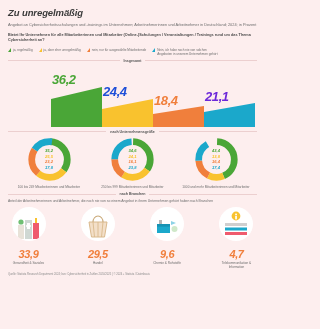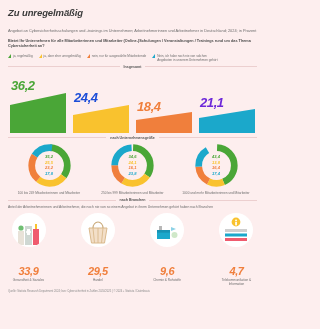--- a/index.html
+++ b/index.html
@@ -9,21 +9,21 @@
     font-family:"Liberation Sans", sans-serif;
     color:#4a4a4a;
     overflow:hidden;
     position:relative;
   }
   .page{width:265px;height:329px;position:relative;box-sizing:border-box;padding:0 8px;}
 
   
   .title{
     font-size:9.5px;font-weight:bold;font-style:italic;
-    color:#3b3b3b;margin:7px 0 10px 0;letter-spacing:-.1px;
+    color:#3b3b3b;margin:7px 0 4px 0;letter-spacing:-.1px;
   }
   .subtitle{
     font-size:3.9px;line-height:1.45;color:#6d6d6d;
     margin:0 0 5px 0;max-width:252px;
   }
   .question{
     font-size:3.8px;font-weight:bold;line-height:1.45;color:#4a4a4a;
     margin:0 0 4px 0;max-width:250px;
   }
 
@@ -37,21 +37,21 @@
   }
   .lg span{font-size:3.1px;line-height:1.3;color:#6d6d6d;max-width:56px;}
   .lg.w span{max-width:62px;}
 
   
   .sect{display:flex;align-items:center;gap:4px;margin:3px 0 2px 0;}
   .sect .ln{flex:1;height:1px;background:#eccfcf;}
   .sect .tx{font-size:3.6px;font-weight:bold;color:#555;white-space:nowrap;}
 
   
-  .bars{display:flex;align-items:flex-end;justify-content:space-between;height:62px;padding:0 2px;}
+  .bars{display:flex;align-items:flex-end;justify-content:space-between;height:62px;padding:0 2px;margin-left:41px;}
   .bar{position:relative;width:56px;height:100%;display:flex;flex-direction:column;justify-content:flex-end;}
   .bar .val{
     font-size:13px;font-weight:bold;font-style:italic;
     position:absolute;left:1px;letter-spacing:-.4px;line-height:1;
   }
   .wedge{width:100%;}
   .wedge svg{display:block;width:100%;}
 
   
   .donuts{display:flex;justify-content:space-between;padding:0 6px;margin-top:2px;}
@@ -68,21 +68,21 @@
   
   .bintro{font-size:3.4px;line-height:1.45;color:#6d6d6d;margin:3px 0 3px 0;max-width:252px;}
   .branches{display:flex;justify-content:space-between;padding:0 1px;}
   .br{width:39px;display:flex;flex-direction:column;align-items:center;}
   .bicon{
     width:34px;height:34px;border-radius:50%;background:#fff;
     display:flex;align-items:center;justify-content:center;overflow:hidden;
   }
   .bval{
     font-size:11px;font-weight:bold;font-style:italic;color:#f07f3c;
-    line-height:1;margin-top:19px;letter-spacing:-.4px;
+    line-height:1;margin-top:8px;letter-spacing:-.4px;
   }
   .blabel{font-size:3.1px;line-height:1.3;text-align:center;color:#6d6d6d;margin-top:1.5px;}
 
   
   .footer{font-size:2.7px;line-height:1.45;color:#8a8a8a;margin-top:4px;}
 </style>
 </head>
 <body>
 
 <div class="page">

